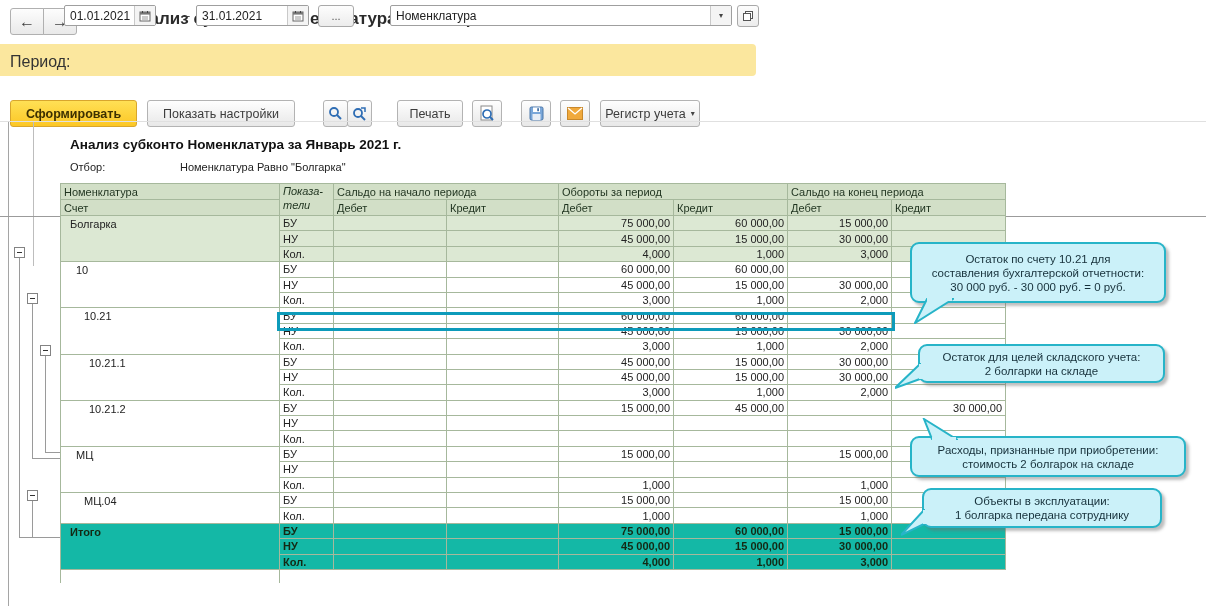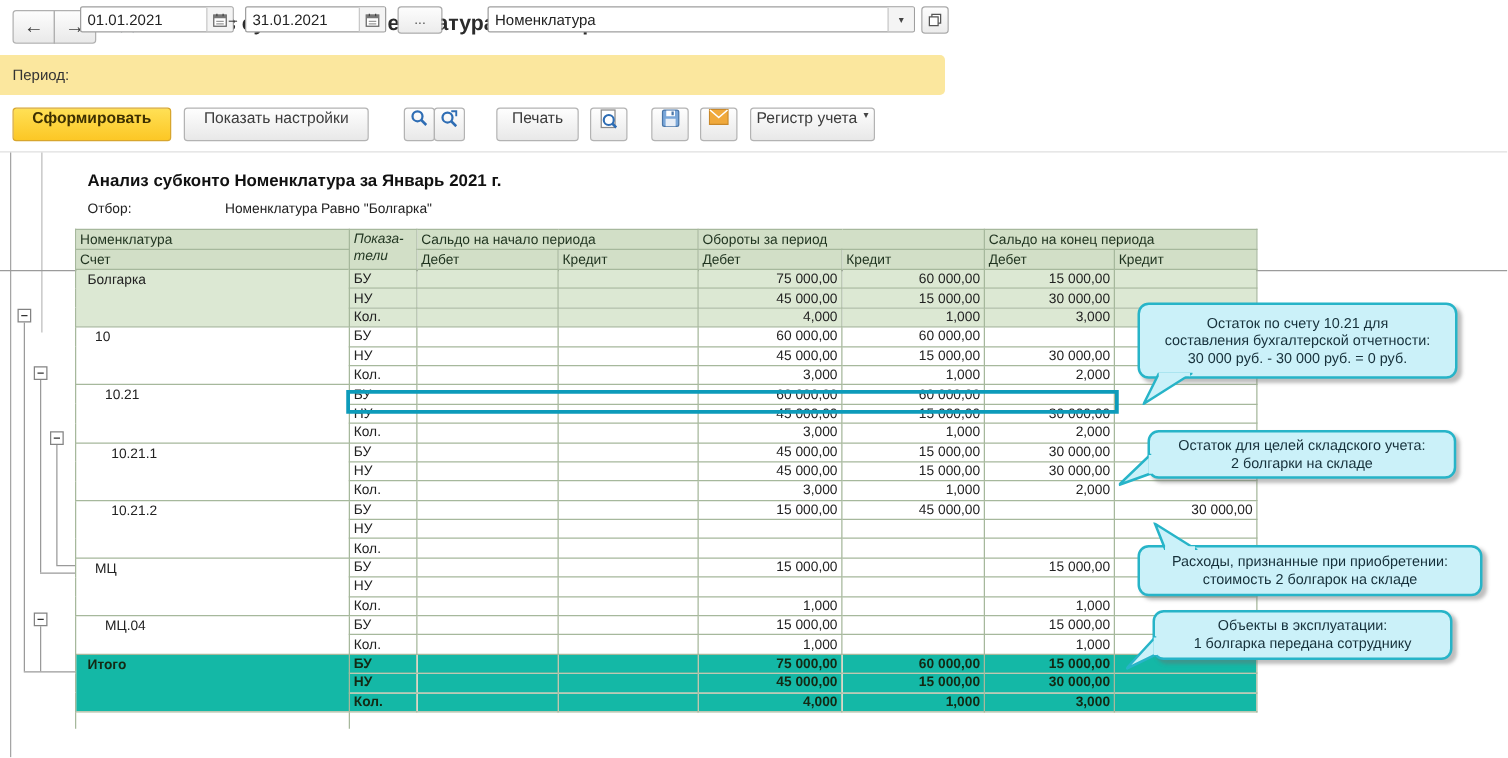--- a/index.html
+++ b/index.html
@@ -8,38 +8,38 @@
   
   .navbtn{position:absolute;top:8px;width:34px;height:27px;background:linear-gradient(#fdfdfd,#e9e9e9);
           border:1px solid #b0b0b0;border-radius:3px;display:flex;align-items:center;justify-content:center;
           font-size:16px;font-weight:bold;color:#3f3f3f;box-sizing:border-box;}
   #btn-back{left:10px;border-top-right-radius:0;border-bottom-right-radius:0;}
   #btn-fwd{left:43px;border-top-left-radius:0;border-bottom-left-radius:0;}
   #fav-star{position:absolute;left:92px;top:6px;font-size:22px;color:#b9bec5;}
   #win-title{position:absolute;left:127px;top:9px;font-size:17px;font-weight:bold;color:#2b2b2b;}
   
   #filterbar{position:absolute;left:0;top:44px;width:756px;height:32px;background:#fbe79e;border-radius:0 4px 4px 0;}
-  #filterbar .lbl{position:absolute;left:10px;top:9px;font-size:12px;color:#333;}
+  #filterbar .lbl{position:absolute;left:10px;top:9px;font-size:16px;color:#333;}
   .field{position:absolute;top:5px;height:21px;background:#fff;border:1px solid #9f9f9f;border-radius:2px;
          box-sizing:border-box;display:flex;align-items:center;}
   .field .val{flex:1;font-size:12px;color:#222;padding-left:5px;white-space:nowrap;overflow:hidden;}
   .mini-btn{width:20px;height:100%;border-left:1px solid #c9c9c9;display:flex;align-items:center;justify-content:center;background:#f4f4f4;}
-  #date-from{left:64px;width:123px;}
+  #date-from{left:64px;width:92px;}
   #date-to{left:196px;width:113px;justify-content:center;}
   #date-dash{position:absolute;left:183px;top:9px;font-size:12px;color:#333;}
   #more-btn{position:absolute;left:318px;top:5px;width:36px;height:22px;background:linear-gradient(#fdfdfd,#ececec);
             border:1px solid #a9a9a9;border-radius:3px;font-size:11px;color:#555;text-align:center;line-height:20px;box-sizing:border-box;}
   #subconto{left:390px;width:342px;}
   #combo-open{position:absolute;left:737px;top:5px;width:22px;height:22px;background:linear-gradient(#fdfdfd,#ececec);
               border:1px solid #a9a9a9;border-radius:3px;box-sizing:border-box;display:flex;align-items:center;justify-content:center;}
   .caret{font-size:8px;color:#444;}
   
-  .tb-btn{position:absolute;top:86px;height:27px;background:linear-gradient(#fefefe,#e8e8e8);
+  .tb-btn{position:absolute;top:100px;height:27px;background:linear-gradient(#fefefe,#e8e8e8);
           border:1px solid #b3b3b3;border-radius:3px;font-size:12.5px;color:#3c3c3c;
-          display:flex;align-items:flex-start;justify-content:center;box-sizing:border-box;gap:5px;}
+          display:flex;align-items:center;justify-content:center;box-sizing:border-box;gap:5px;}
   #btn-generate{left:10px;width:127px;background:linear-gradient(#ffe055,#fcc725);border-color:#d8a62d;
                 font-weight:bold;color:#3d3000;}
   #btn-settings{left:147px;width:148px;}
   #btn-find{left:323px;width:25px;}
   #btn-find-next{left:347px;width:25px;}
   #btn-print{left:397px;width:66px;}
   #btn-preview{left:472px;width:30px;}
   #btn-save{left:521px;width:30px;}
   #btn-mail{left:560px;width:30px;}
   #btn-register{left:600px;width:100px;}

